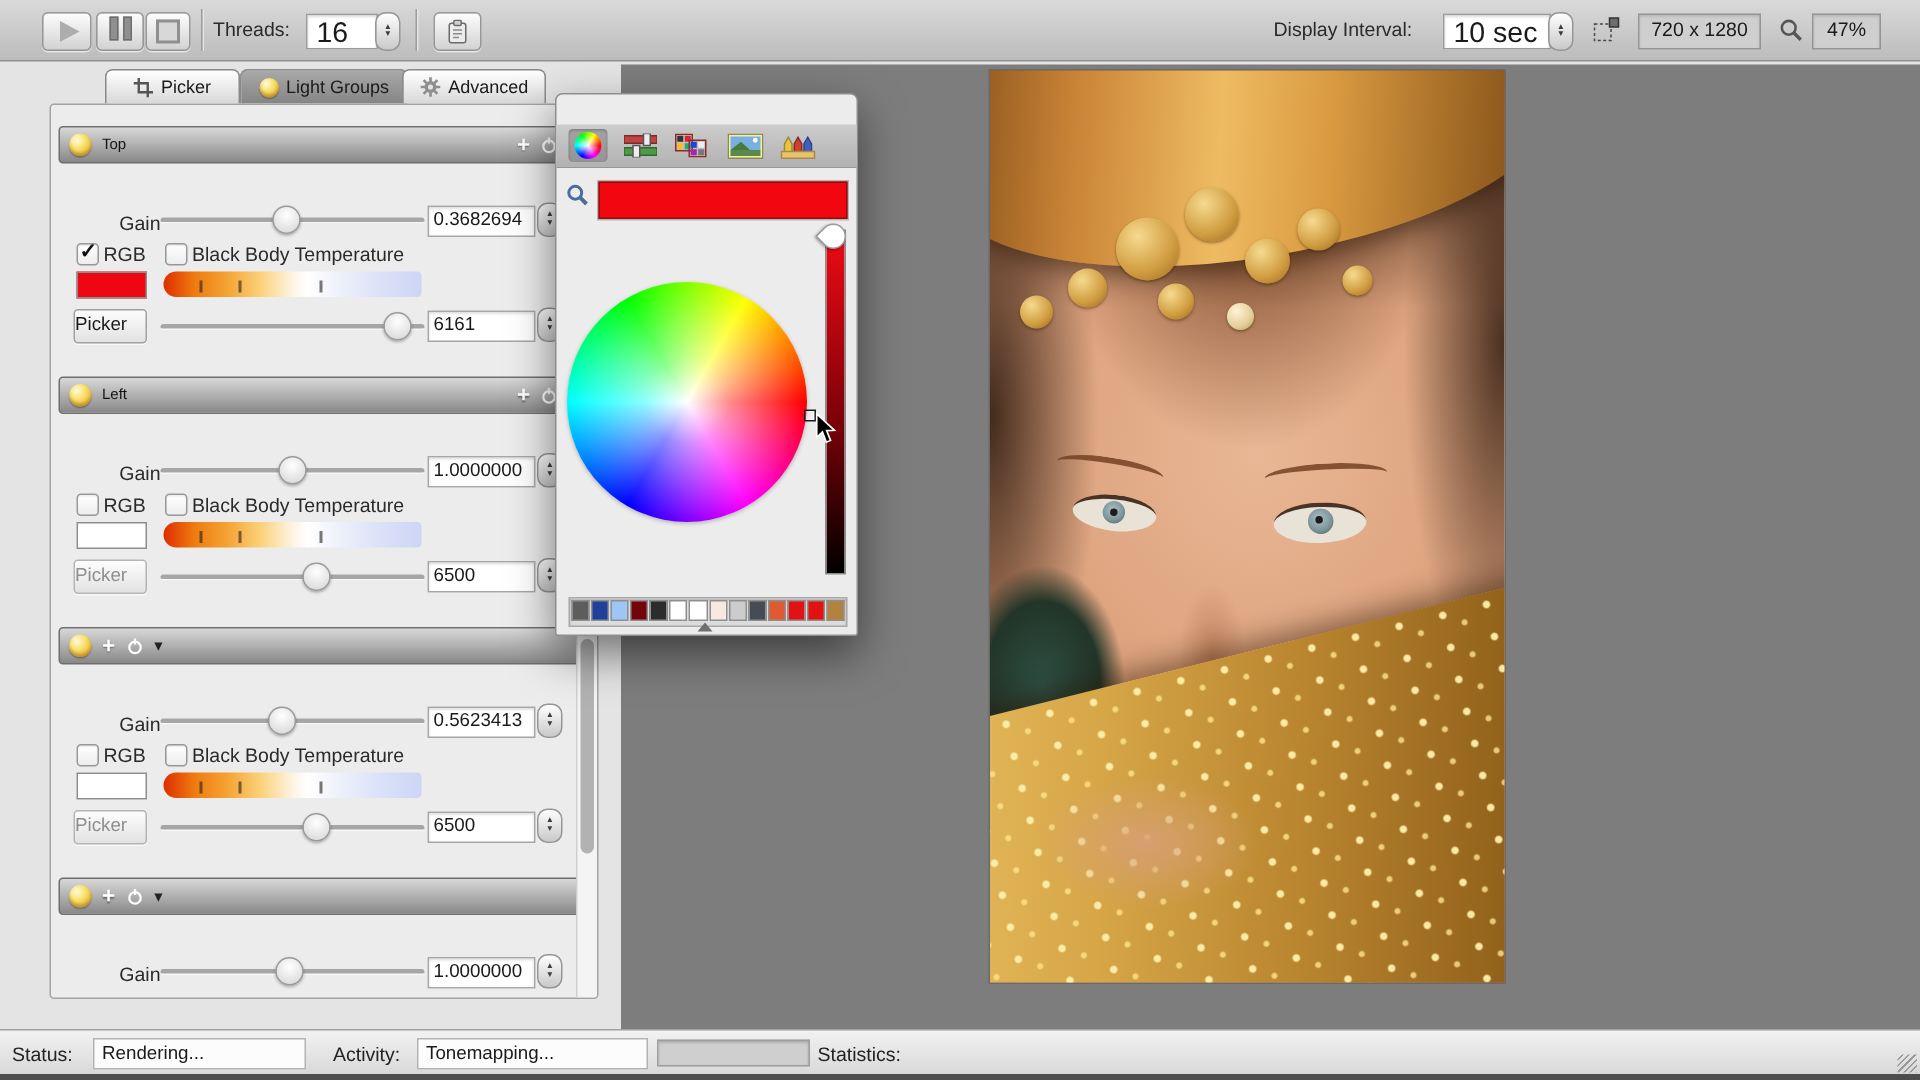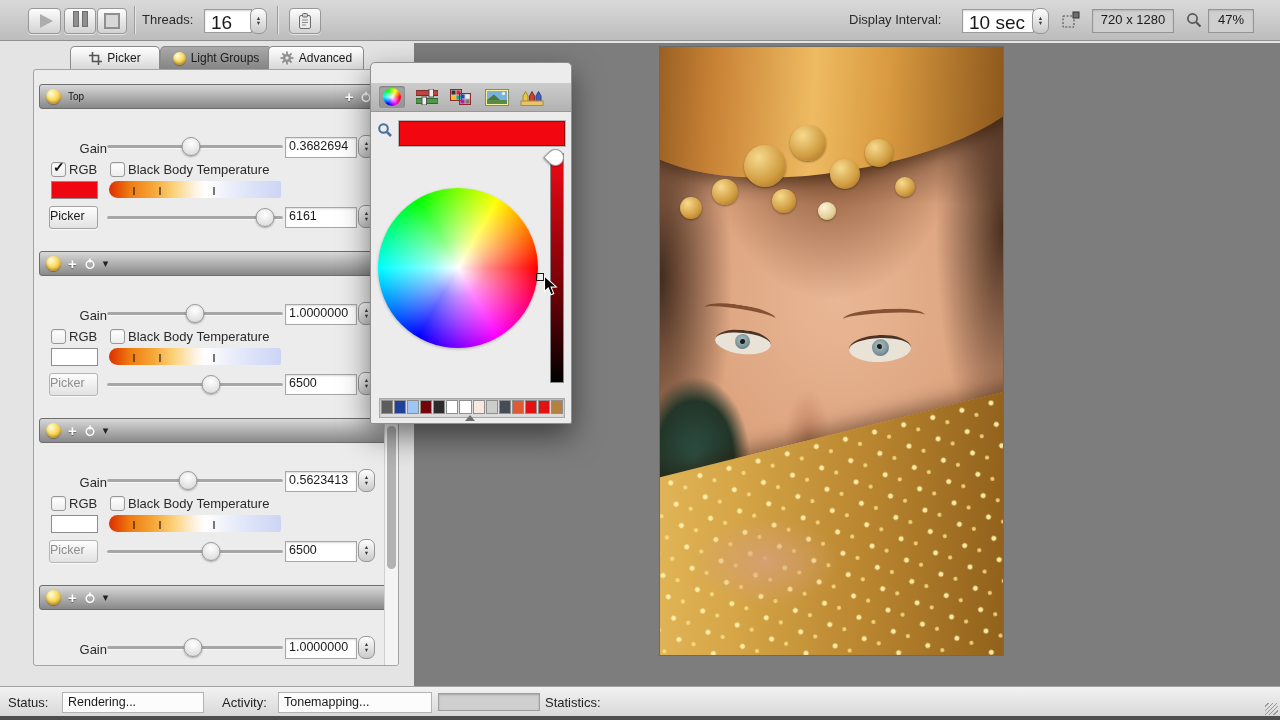--- a/index.html
+++ b/index.html
@@ -319,20 +319,21 @@
       <i class="thumb" style="left:90%"></i>
     </div>
     <div class="vbox" style="left:251px;top:137px">6161</div>
     <div class="stepper" style="left:324px;top:135px;height:21px">
       <span>▲</span>
       <span>▼</span>
     </div>
 
     <div class="ghead" style="top:181px">
       <span class="bulb"></span>
+      <span class="gtitle">Left</span>
       <span class="gplus">+</span>
       <svg width="12" height="12" viewBox="0 0 12 12">
         <circle cx="6" cy="6.6" r="3.8" fill="none" stroke="#fff" stroke-width="1.5"></circle>
         <line x1="6" y1="0.6" x2="6" y2="4.6" stroke="#fff" stroke-width="1.5"></line>
       </svg>
       <span class="gchev">▾</span>
     </div>
     <span class="rowlabel" style="left:29px;top:238px">Gain</span>
     <div class="slider" style="left:73px;top:234px">
       <i class="track"></i>

